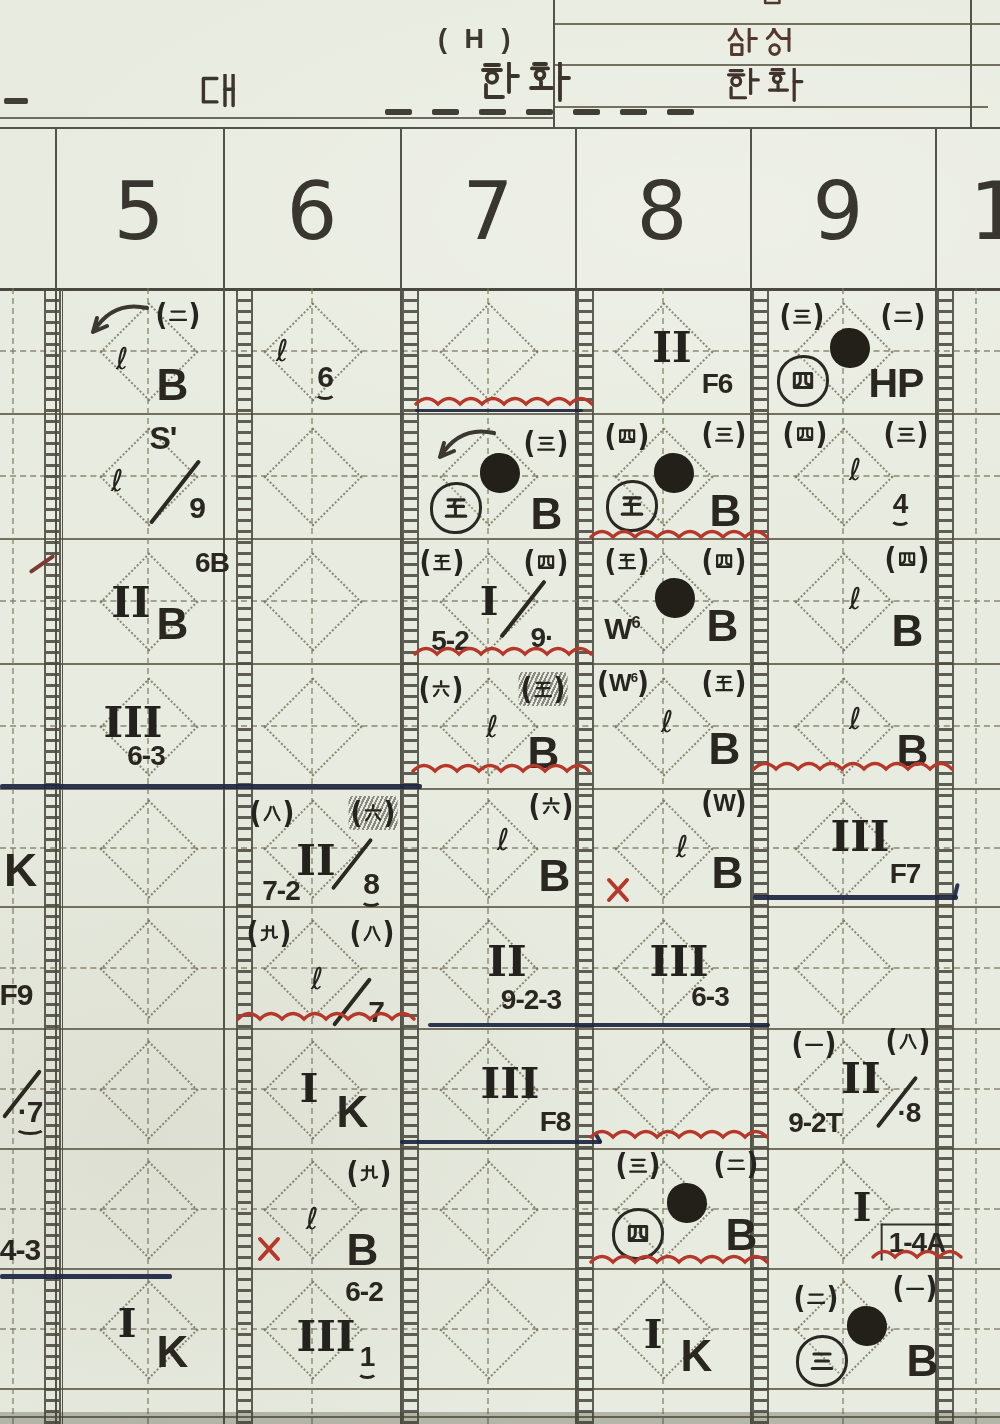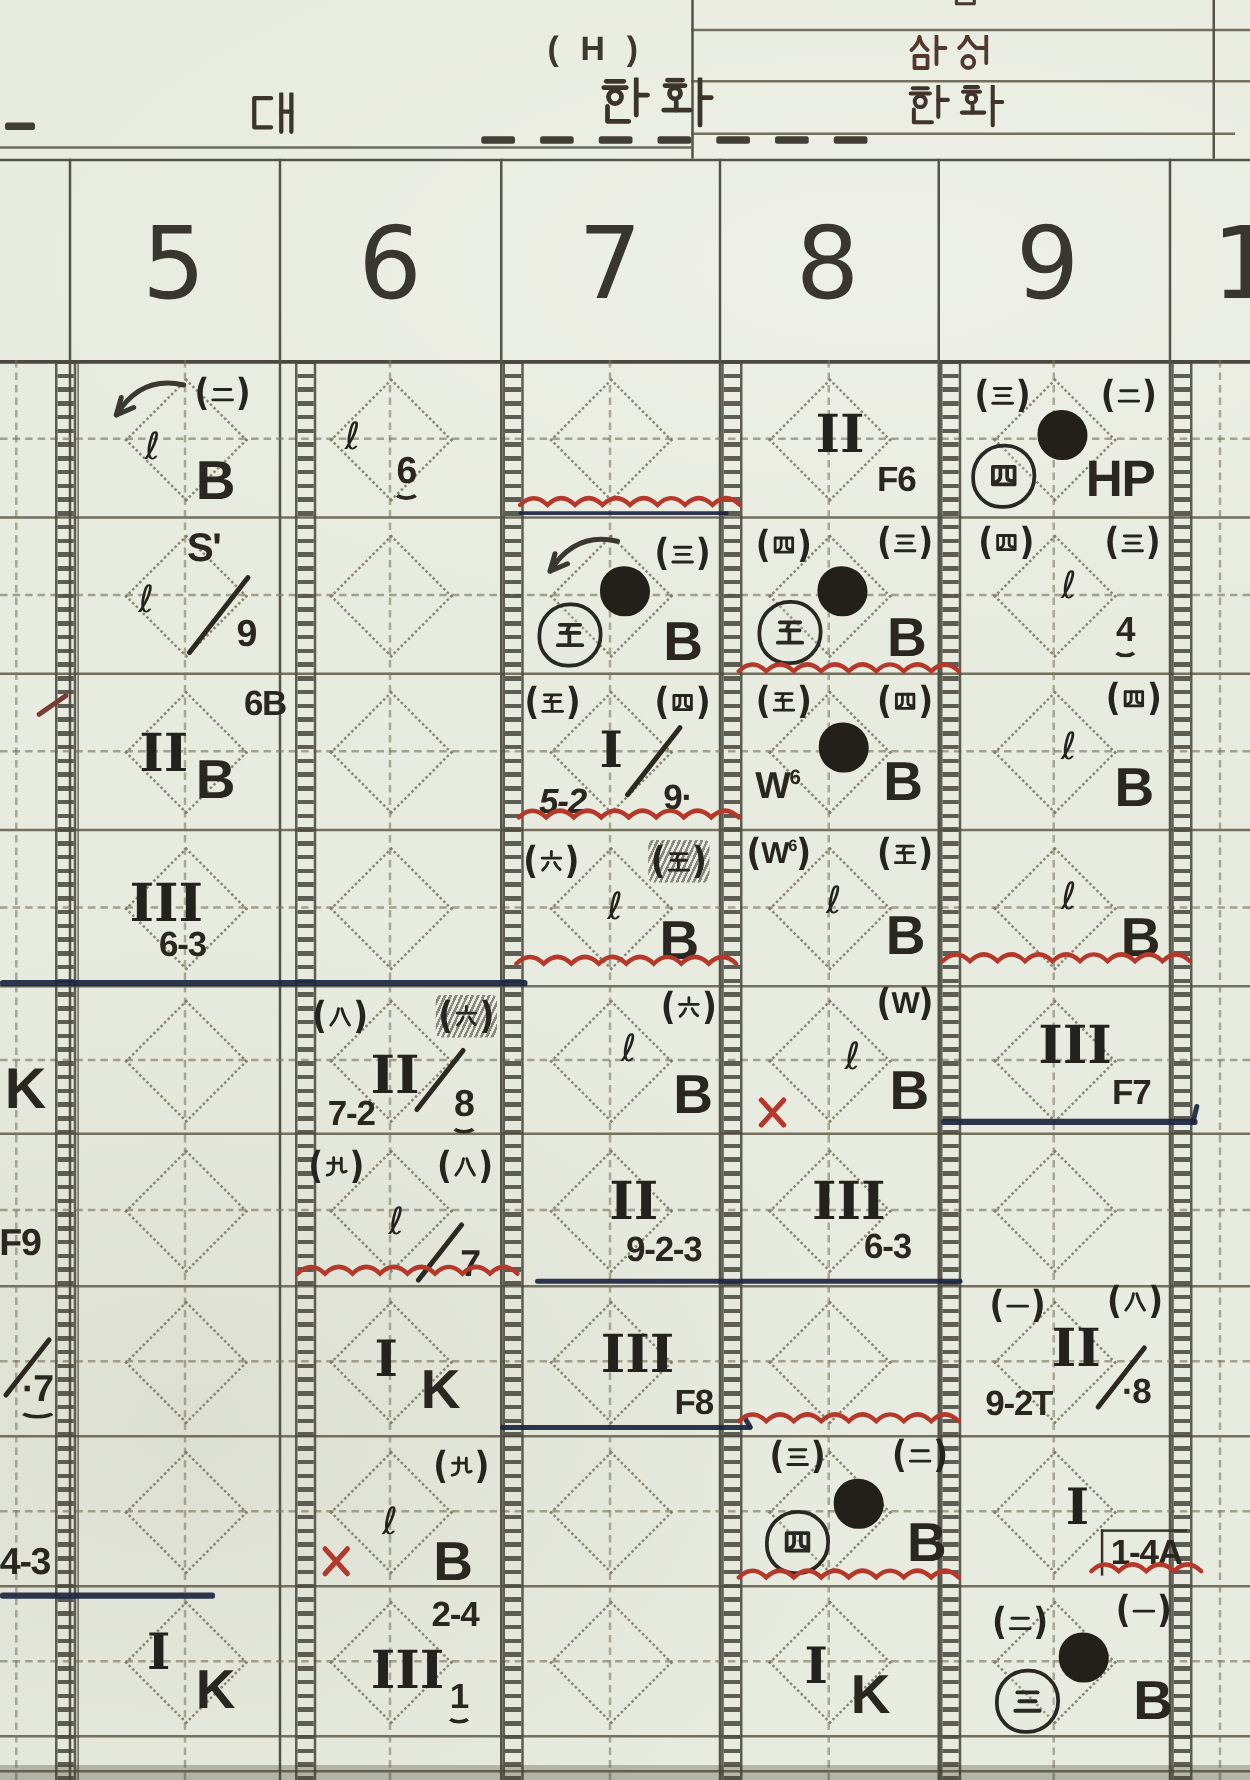--- a/index.html
+++ b/index.html
@@ -376,21 +376,21 @@
       </div>
       <div class="mark" style="left: 362px; top: 1250px;">
         <span class="txt" style="font-size: 44px;">B</span>
       </div>
       <div class="mark xmark" style="left: 269px; top: 1249px;">
         <svg width="26" height="28">
           <path d="M4 4L22 24M22 4L4 24" stroke="#b5382b" stroke-width="4" stroke-linecap="round" fill="none"></path>
         </svg>
       </div>
       <div class="mark" style="left: 364px; top: 1292px;">
-        <span class="txt" style="font-size: 28px;">2-4</span>
+        <span class="txt" style="font-size: 28px;">6-2</span>
       </div>
       <div class="mark" style="left: 326px; top: 1336px;">
         <span class="rom" style="font-size: 42px;">III</span>
       </div>
       <div class="mark" style="left: 367px; top: 1357px;">
         <span class="txt u" style="font-size: 28px;">1</span>
       </div>
       <div class="mark" style="left: 465px; top: 447px;">
         <svg width="70" height="44">
           <path d="M64 8Q30 0 10 32M10 32L24 26M10 32L14 18" stroke="#3a3831" stroke-width="4" fill="none" stroke-linecap="round"></path>
@@ -443,21 +443,21 @@
         <span class="par">)</span>
       </div>
       <div class="mark" style="left: 489px; top: 600px;">
         <span class="rom" style="font-size: 40px;">I</span>
       </div>
       <div class="slashline" style="left: 487px; top: 607px; width: 72px; transform: rotate(-52deg);"></div>
       <div class="mark" style="left: 542px; top: 638px;">
         <span class="txt" style="font-size: 28px;">9·</span>
       </div>
       <div class="mark" style="left: 450px; top: 641px;">
-        <span class="txt" style="font-size: 28px; font-style: italic;">5-2</span>
+        <span class="txt" style="font-size: 28px;">5-2</span>
       </div>
       <div class="mark pk" style="left: 441px; top: 689px;">
         <span class="par">(</span>
         <svg viewBox="0 0 24 24" width="21" height="21">
           <path d="M12 2.5V6.5" fill="none" stroke="#26241e" stroke-width="2.6" stroke-linecap="round" stroke-linejoin="round"></path>
           <path d="M3.5 8.5H20.5" fill="none" stroke="#26241e" stroke-width="2.6" stroke-linecap="round" stroke-linejoin="round"></path>
           <path d="M9 12.5Q7.5 16.5 4 19.5" fill="none" stroke="#26241e" stroke-width="2.6" stroke-linecap="round" stroke-linejoin="round"></path>
           <path d="M15 12.5Q16.5 16.5 20 19" fill="none" stroke="#26241e" stroke-width="2.6" stroke-linecap="round" stroke-linejoin="round"></path>
         </svg>
         <span class="par">)</span>

